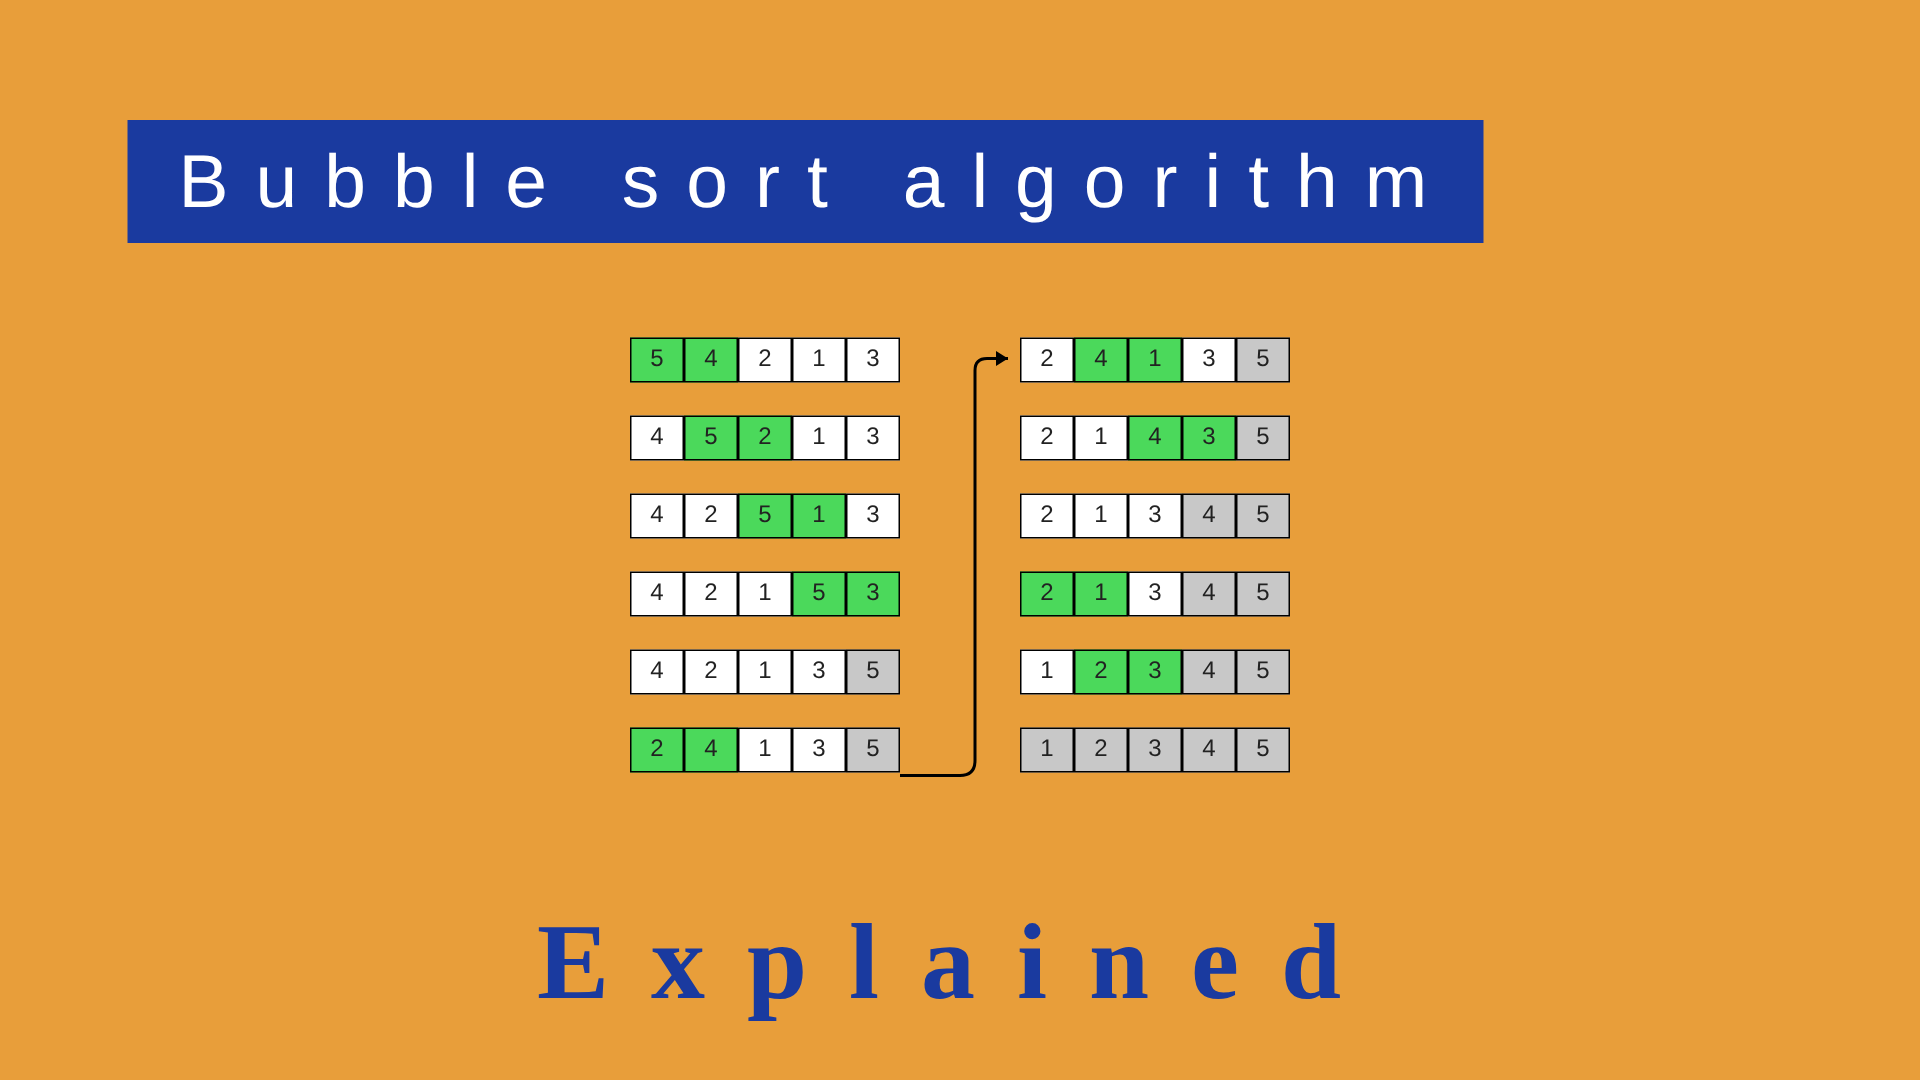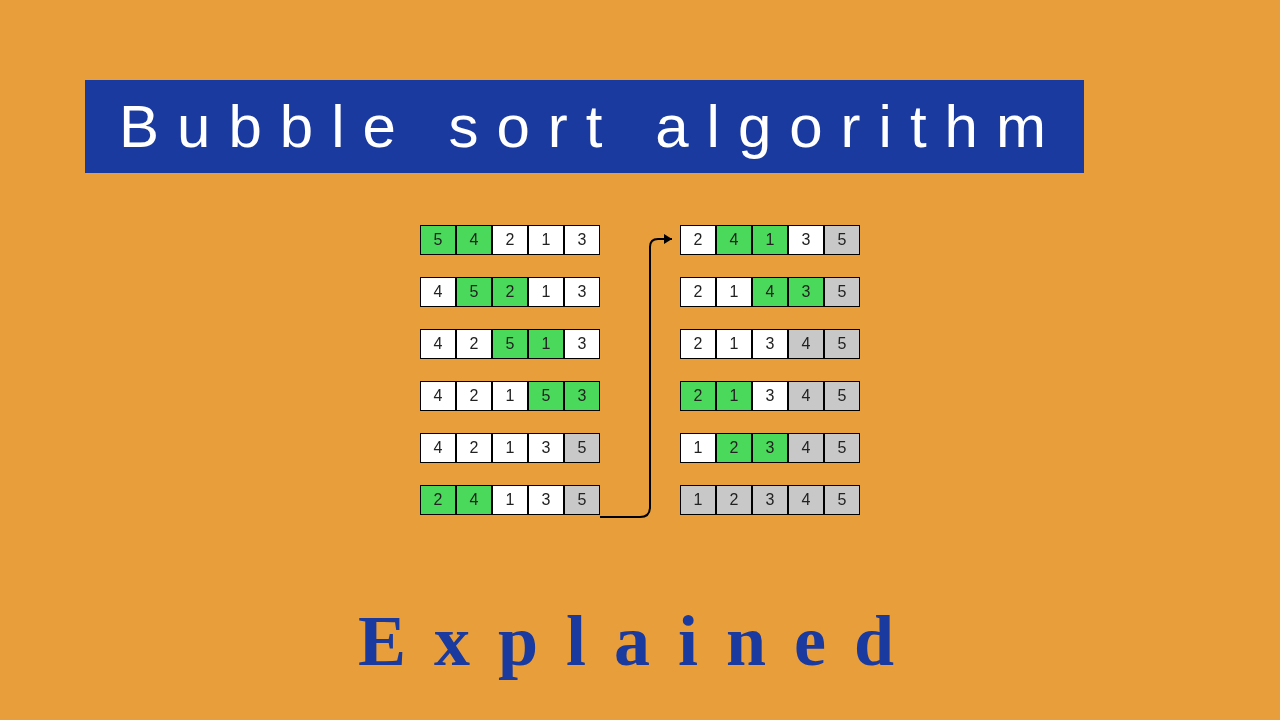--- a/index.html
+++ b/index.html
@@ -8,21 +8,21 @@
     height: 720px;
     background: #e89e3a;
     font-family: Arial, sans-serif;
     overflow: hidden;
     position: relative;
   }
   .title-bar {
     position: absolute;
     background: #1a3a9f;
     color: #fff;
-    font-size: 60px;
+    font-size: 50px;
     font-weight: 300;
     letter-spacing: 18px;
     padding: 12px 20px 12px 34px;
     white-space: nowrap;
   }
   .diagram-area {
     position: absolute;
     top: 225px;
     left: 0;
     width: 100%;

